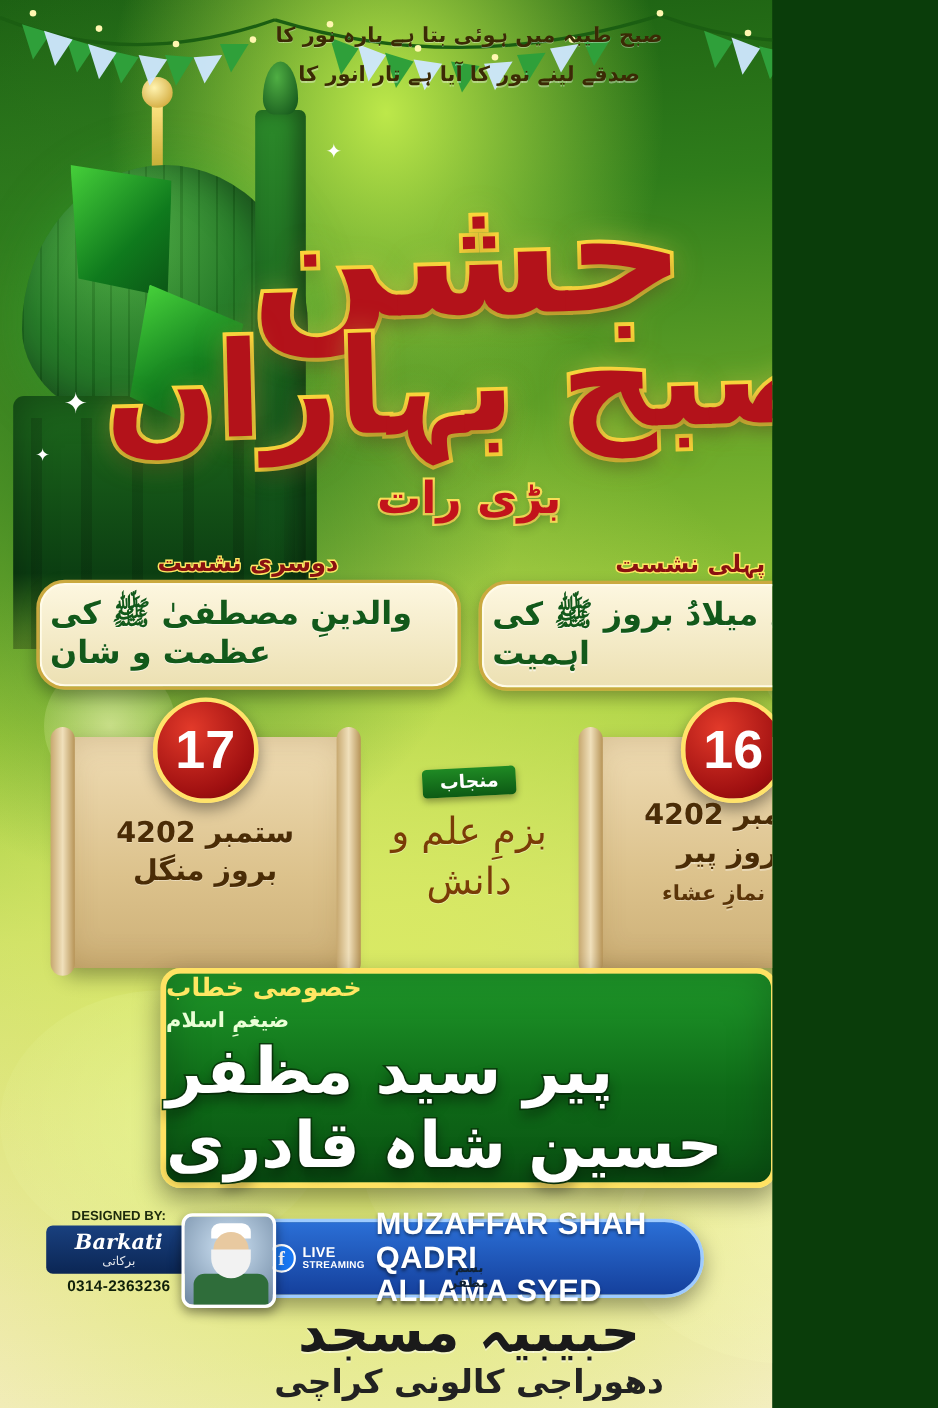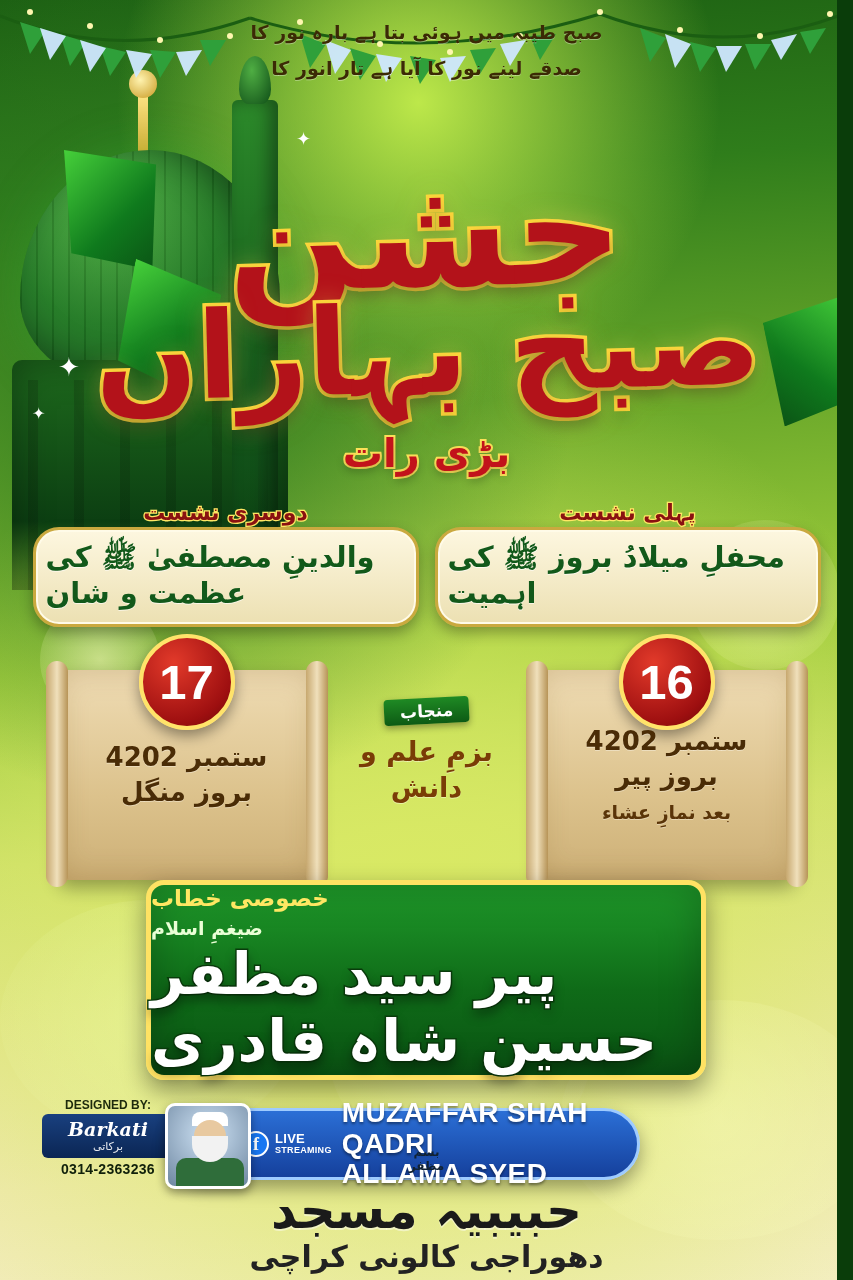--- a/index.html
+++ b/index.html
@@ -4,21 +4,21 @@
 <style>
   * { box-sizing: border-box; margin: 0; padding: 0; }
   body {
     width: 853px; height: 1280px;
     font-family: "DejaVu Sans", sans-serif;
     overflow: hidden;
     background: #0a3d0a;
   }
   .poster {
     position: relative;
-    width: 837px; height: 1280px;
+    width: 702px; height: 1280px;
     overflow: hidden;
     background:
       radial-gradient(ellipse 60% 40% at 50% 8%, #bde84a 0%, rgba(120,200,40,0.0) 60%),
       radial-gradient(ellipse 70% 50% at 20% 28%, #2f7a20 0%, rgba(20,80,10,0) 70%),
       radial-gradient(ellipse 90% 60% at 50% 72%, #d9ea63 0%, rgba(180,220,70,0) 75%),
       linear-gradient(175deg, #1b5e12 0%, #2f7d1b 16%, #6aa82a 34%, #9ccb3a 50%, #cfe06a 64%, #e3e58d 76%, #efe9ae 88%, #f4eec2 100%);
   }
 
   
   .bokeh { position:absolute; border-radius:50%; pointer-events:none; }
@@ -181,21 +181,21 @@
   .mid-card {
     width: 210px; margin-top: 70px; text-align:center; position:relative;
   }
   .mid-tag {
     display:inline-block; background: linear-gradient(180deg,#1f8a24,#0d5a14);
     color:#fff; font-size: 17px; font-weight:700; padding: 3px 16px;
     border-radius: 4px; transform: rotate(-3deg);
     box-shadow: 0 3px 7px rgba(0,0,0,.35);
   }
   .mid-text {
-    margin-top: 10px; font-size: 27px; font-weight:700; color:#7a3c06;
+    margin-top: 10px; font-size: 34px; font-weight:400; color:#7a3c06;
     line-height: 1.35; text-shadow: 0 1px 0 rgba(255,255,255,.4);
   }
 
   
   .speaker {
     position:absolute; top: 880px; left: 146px; width: 560px; height: 200px;
     background: linear-gradient(180deg, #1f9a2a, #0f6b18 55%, #0a5413);
     border: 5px solid #ffe263;
     border-radius: 18px;
     box-shadow: 0 10px 24px rgba(0,0,0,.4), inset 0 0 40px rgba(0,0,0,.25);

